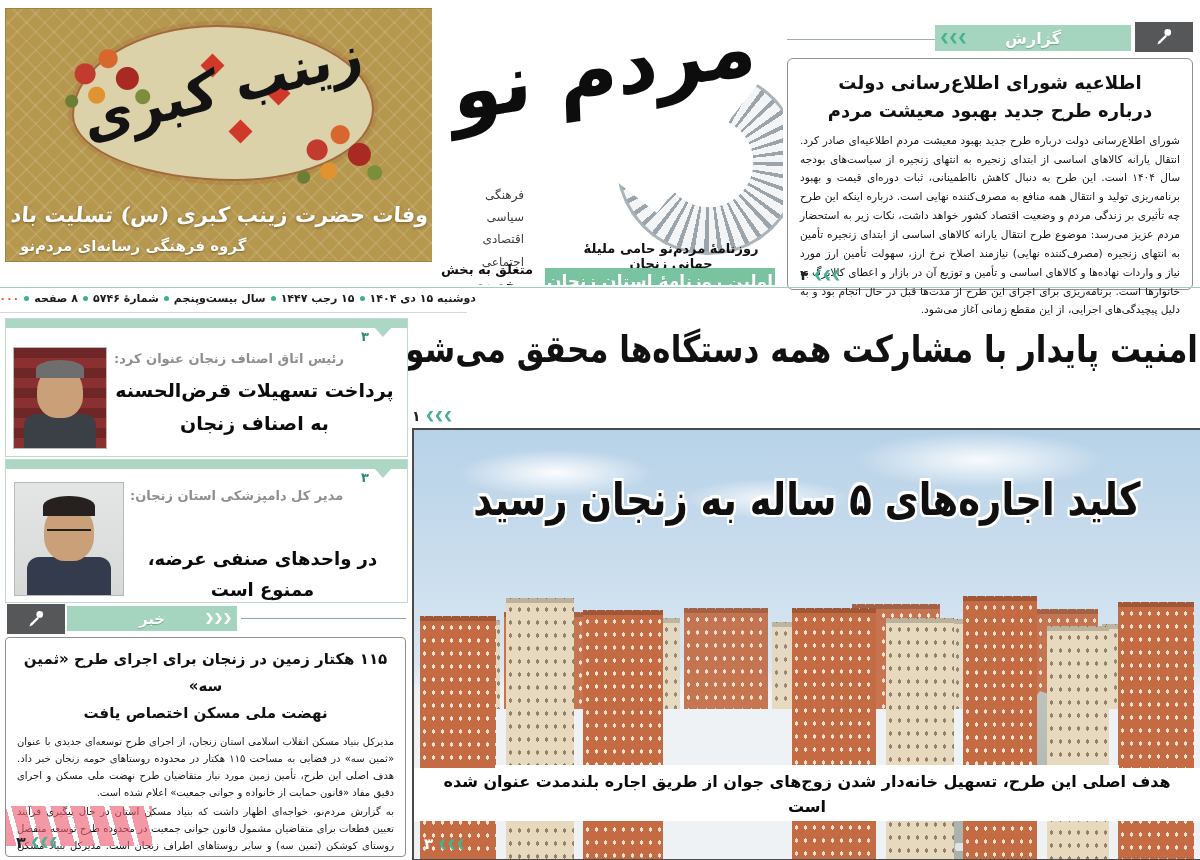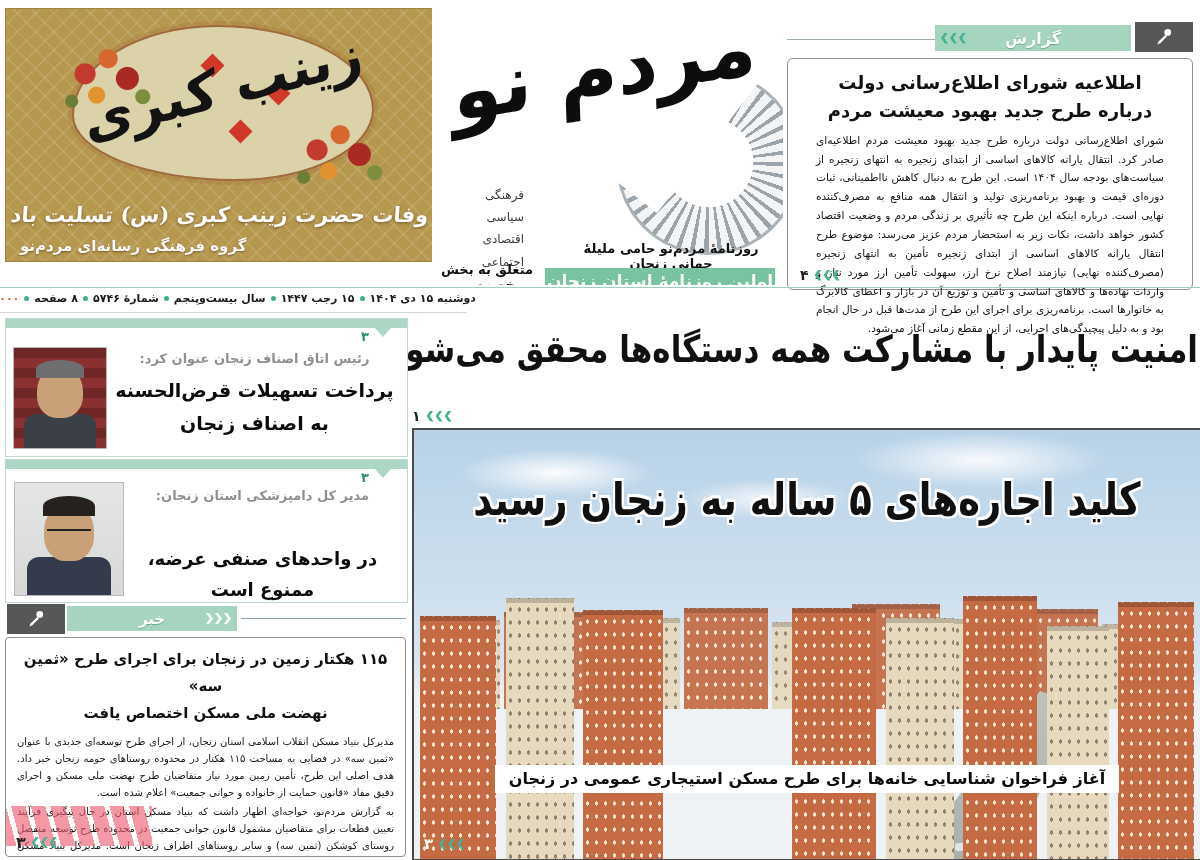--- a/index.html
+++ b/index.html
@@ -61,21 +61,21 @@
 
   
   .report{position:absolute;left:785px;top:16px;width:410px;height:274px;}
   .report .hline{position:absolute;left:2px;top:23px;width:150px;border-top:1.5px solid #9fb0ab;}
   .report .bar{position:absolute;left:150px;top:9px;width:196px;height:26px;background:#a5d4bf;
                display:flex;align-items:center;justify-content:center;color:#fff;font-weight:bold;font-size:16px;
                text-shadow:0 1px 1px rgba(0,90,60,.35);}
   .report .bar .chevs{position:absolute;left:6px;}
   .report .iconbox{position:absolute;left:350px;top:6px;width:58px;height:30px;}
   .report .contentbox{position:absolute;left:2px;right:2px;top:42px;bottom:0;border:1.5px solid #8f8f8f;
-                      border-radius:6px;padding:8px 28px;}
+                      border-radius:6px;padding:8px 12px;}
   .report h2{margin:2px 0 6px;text-align:center;font-size:18px;line-height:1.55;}
   .report .body{font-size:10.6px;line-height:1.78;text-align:justify;color:#141414;}
   .report .pageref{left:12px;bottom:6px;}
 
   
   .toprule{position:absolute;left:0;right:0;top:287px;border-top:1.5px solid #9fd0bd;}
   .dateline{position:absolute;left:6px;top:292px;width:470px;display:flex;align-items:center;gap:5px;
             font-size:11px;font-weight:bold;white-space:nowrap;color:#1a1a1a;}
   .dateline .dot{width:5px;height:5px;border-radius:50%;background:#3fae91;flex:0 0 auto;}
   .dateline .price{color:#e2512e;}
@@ -97,21 +97,21 @@
   .portrait{position:absolute;border:1px solid #b9b9b9;overflow:hidden;}
   .p-bg1{position:absolute;inset:0;background:
       repeating-linear-gradient(0deg,#8a3030 0 10px,#6f2626 10px 20px);}
   .p-bg2{position:absolute;inset:0;background:linear-gradient(#e3e6e4,#d6d9d7);}
   .head{position:absolute;left:50%;transform:translateX(-50%);border-radius:48% 48% 42% 42%;background:#c9a078;}
   .hair{position:absolute;left:50%;transform:translateX(-50%);border-radius:50% 50% 0 0;}
   .torso{position:absolute;left:50%;transform:translateX(-50%);border-radius:12px 12px 0 0;}
   .glasses{position:absolute;left:50%;transform:translateX(-50%);height:9px;width:44px;
            border-top:2.5px solid #222;}
   .sbox .txt{position:absolute;}
-  .sbox .kicker{color:#8f8f8f;text-align:center;font-size:13px;font-weight:bold;margin-bottom:8px;}
+  .sbox .kicker{color:#8f8f8f;text-align:left;font-size:13px;font-weight:bold;margin-bottom:8px;}
   .sbox h3{margin:0;text-align:center;font-size:19px;line-height:1.75;color:#0c0c0c;}
 
   
   .news{position:absolute;left:5px;top:604px;width:401px;height:253px;}
   .news .iconbox{position:absolute;left:2px;top:0;width:58px;height:30px;}
   .news .bar{position:absolute;left:62px;top:2px;width:170px;height:25px;background:#a5d4bf;color:#fff;
              display:flex;align-items:center;justify-content:center;font-size:15px;font-weight:bold;
              text-shadow:0 1px 1px rgba(0,90,60,.35);}
   .news .bar .chevs{position:absolute;right:6px;}
   .news .hline{position:absolute;left:236px;right:0;top:14px;border-top:1.5px solid #8ea4b4;}
@@ -359,20 +359,23 @@
       <div class="bldg orange" style="width:84px;height:246px"></div>
       <div class="spacer" style="width:110px"></div>
       <div class="bldg orange" style="width:80px;height:244px"></div>
       <div class="bldg cream" style="width:68px;height:256px"></div>
       <div class="bldg orange" style="width:76px;height:238px"></div>
     </div>
 
     <div class="caption" style="bottom:66px">
       <span>آغاز فراخوان شناسایی خانه‌ها برای طرح مسکن استیجاری عمومی در زنجان</span>
     </div>
+    <div class="caption" style="bottom:38px">
+      <span>هدف اصلی این طرح، تسهیل خانه‌دار شدن زوج‌های جوان از طریق اجاره بلندمدت عنوان شده است</span>
+    </div>
 
     <span class="pageref" style="color:#fff">
       <span class="chevs">
           <i></i>
           <i></i>
           <i></i>
         </span>
       <b style="color:#fff">۳</b>
     </span>
   </div>

